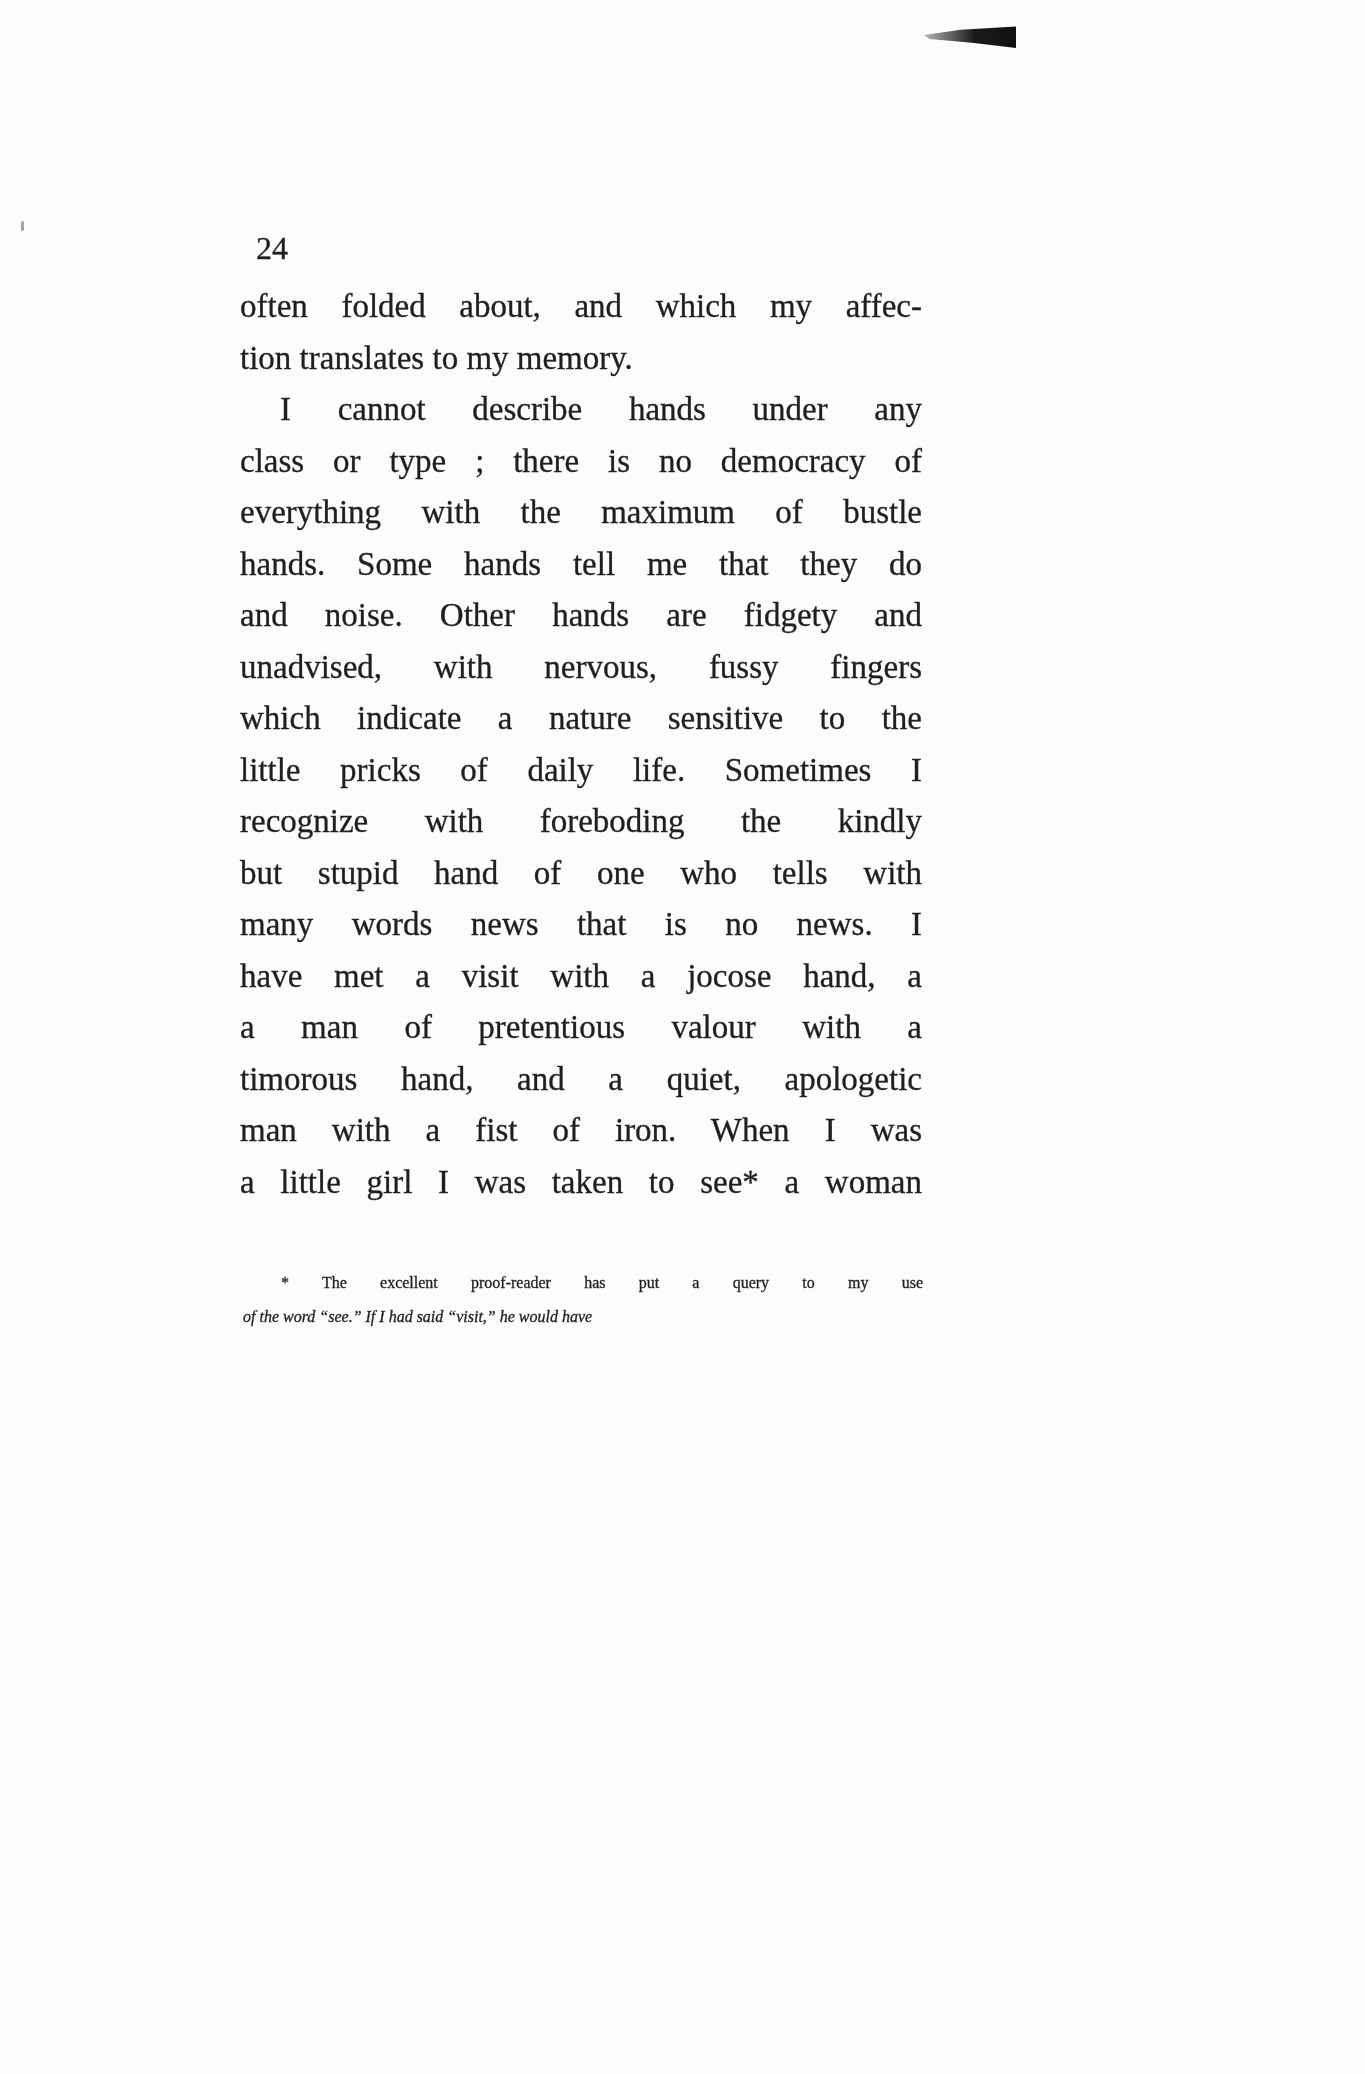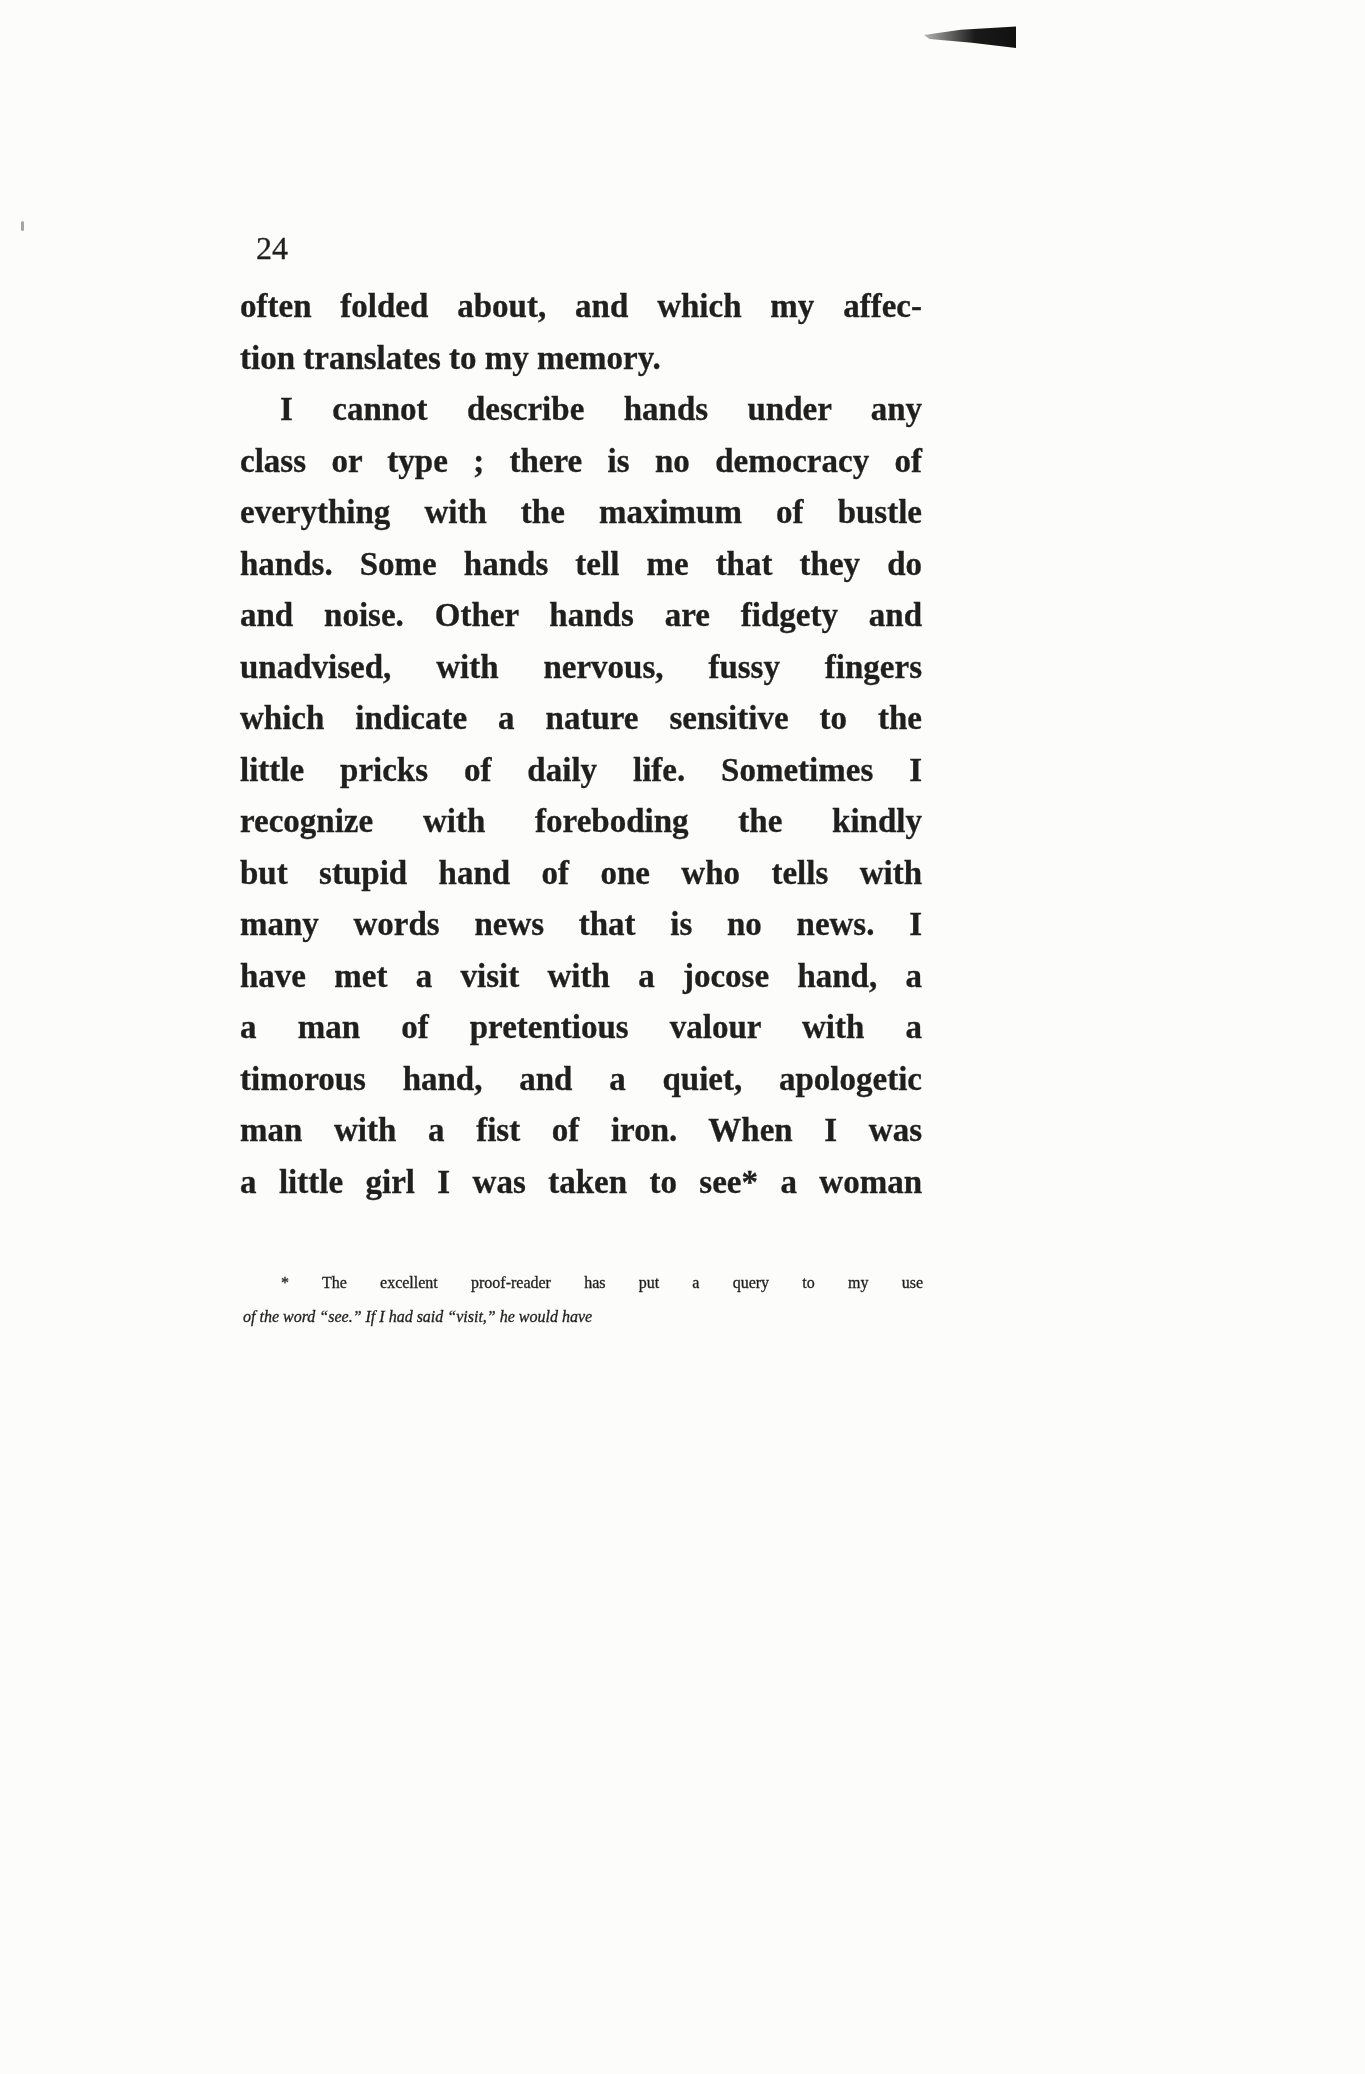--- a/index.html
+++ b/index.html
@@ -37,21 +37,20 @@
     margin-left: 52px;
     white-space: nowrap;
   }
 
   .body-block {
     position: absolute;
     top: 281px;
     left: 240px;
     width: 682px;
     font-size: 33px;
-    font-weight: bold;
   }
   .line {
     line-height: 51.5px;
     text-align: justify;
     text-align-last: justify;
     white-space: nowrap; 
   }
   .line { white-space: normal; } 
   .line.end { text-align-last: left; }
   .line.indent { text-indent: 40px; }

